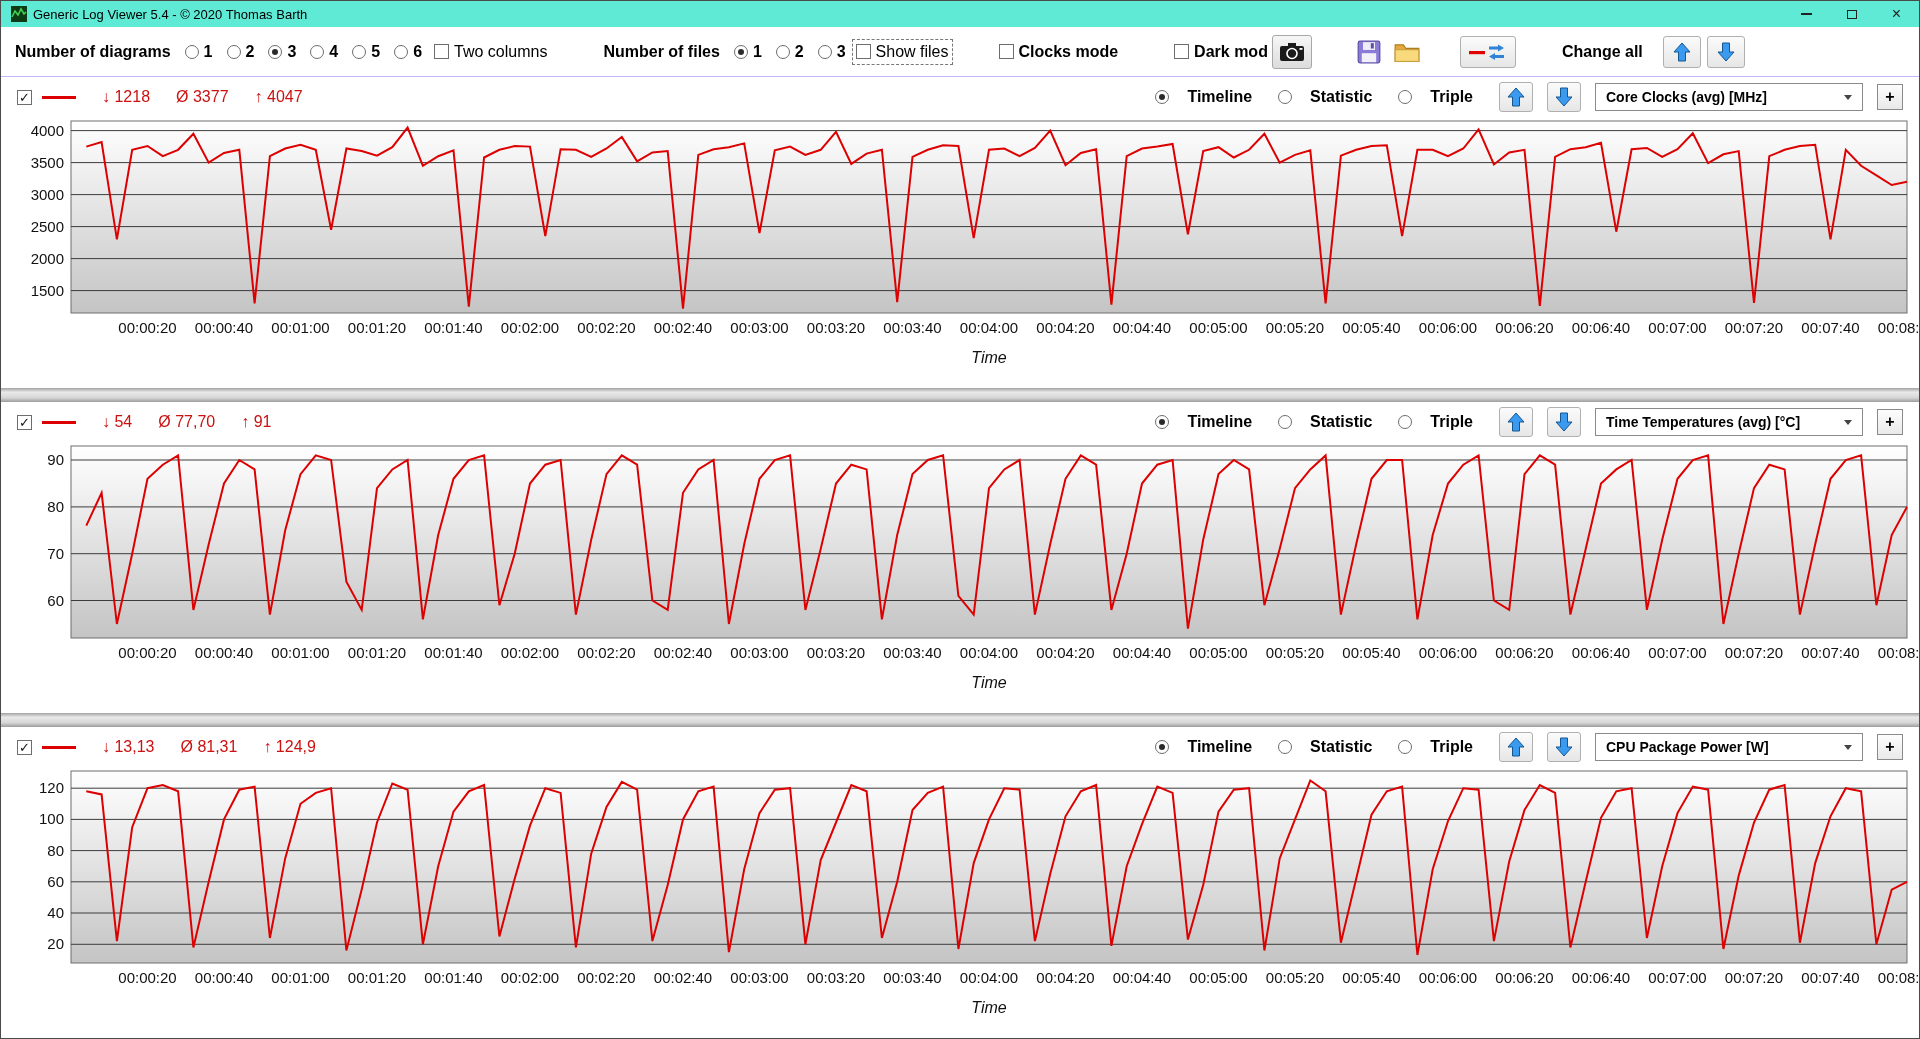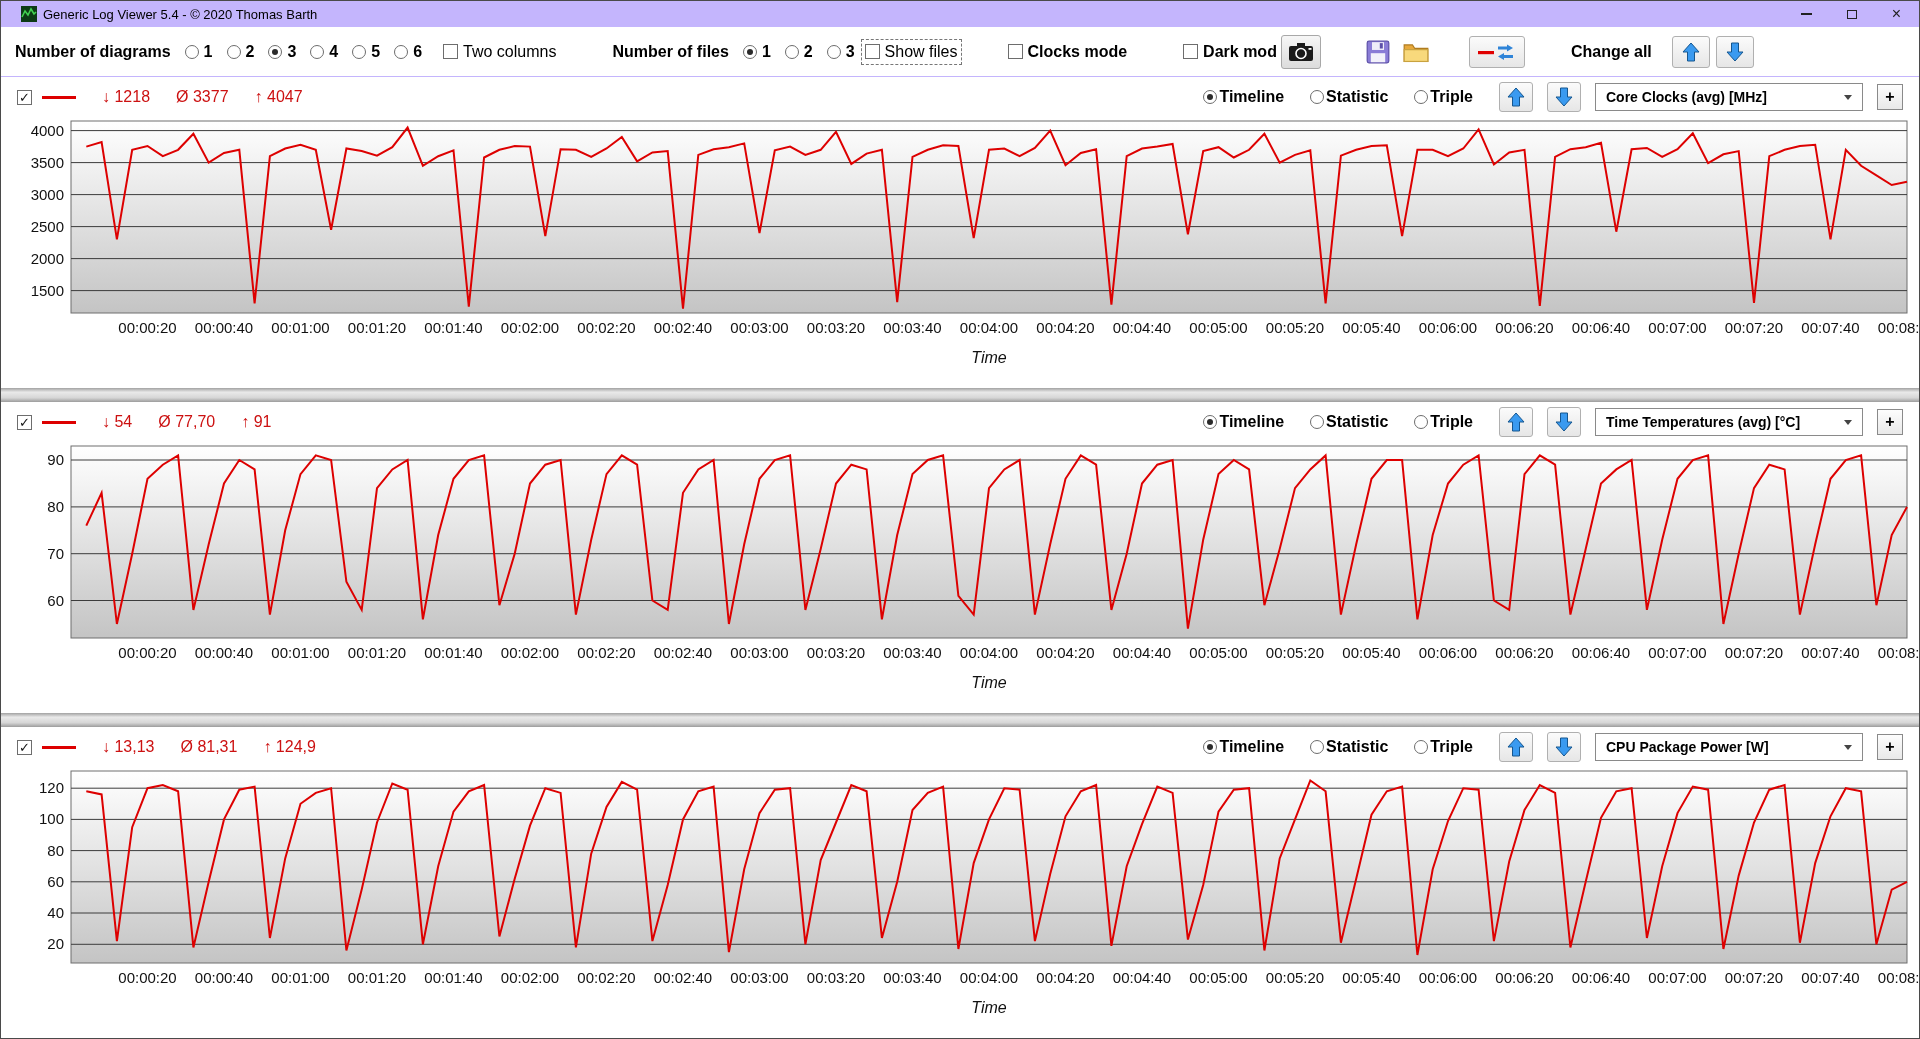--- a/index.html
+++ b/index.html
@@ -2,22 +2,22 @@
 <html><head>
 <meta charset="utf-8">
 <style>
   * { box-sizing: border-box; margin: 0; padding: 0; }
   html,body { width:1920px; height:1039px; overflow:hidden; background:#8b8b8b;
     font-family:"Liberation Sans","DejaVu Sans",sans-serif; }
   .window { width:1920px; height:1039px; background:#ffffff; border:1px solid #4a4a4a;
     display:flex; flex-direction:column; }
 
   
-  .titlebar { height:26px; background:#c4b5fd; display:flex; align-items:center;
-    padding-left:20px; flex:none; }
+  .titlebar { height:26px; background:#5eead4; display:flex; align-items:center;
+    padding-left:10px; flex:none; }
   .titlebar .title { font-size:13px; color:#000; margin-left:6px; }
   .win-controls { margin-left:auto; display:flex; height:100%; }
   .win-btn { width:45px; height:100%; display:flex; align-items:center; justify-content:center;
     cursor:pointer; font-size:16px; color:#222; }
   .glyph-min { display:inline-block; width:11px; border-top:2px solid #222; }
   .glyph-max { display:inline-block; width:10px; height:9px; border:1.5px solid #222; }
 
   
   .toolbar { height:50px; flex:none; display:flex; align-items:center; padding:0 14px;
     border-bottom:1px solid #c4b5fd; }
@@ -36,34 +36,34 @@
   .focus-dashed { outline:1px dashed #777; outline-offset:3px; }
   .tool-btn { display:inline-flex; align-items:center; justify-content:center;
     width:40px; height:34px; background:linear-gradient(#f6f6f6,#dcdcdc);
     border:1px solid #a8a8a8; border-radius:3px; cursor:pointer; }
   .flat-btn { display:inline-flex; align-items:center; justify-content:center;
     width:34px; height:32px; background:transparent; border:none; cursor:pointer; }
   .icon-btn { display:inline-flex; align-items:center; justify-content:center;
     width:34px; height:30px; background:linear-gradient(#fbfbfb,#e6e6e6);
     border:1px solid #b0b0b0; border-radius:3px; cursor:pointer; }
   .arr { width:20px; height:20px; }
-  .ml18{margin-left:21px} .ml36{margin-left:36px} .ml46{margin-left:46px}
+  .ml18{margin-left:12px} .ml36{margin-left:36px} .ml46{margin-left:46px}
   .ml50{margin-left:50px} .ml56{margin-left:56px} .ml10{margin-left:10px}
   .ml6{margin-left:6px} .ml20{margin-left:20px} .ml40{margin-left:40px} .ml4{margin-left:4px}
 
   
   .main { flex:1; display:flex; flex-direction:column; }
   .panel { flex:1; display:flex; flex-direction:column; min-height:0; }
   .panel-divider { height:14px; flex:none;
     background:linear-gradient(180deg,#a2a2a2 0%,#e9e9e9 30%,#d6d6d6 70%,#9c9c9c 100%); }
   .panel-header { height:40px; flex:none; display:flex; align-items:center; padding:0 16px; }
   .swatch { width:34px; height:3px; background:#dd0000; margin-left:10px; }
   .stat { color:#cc1111; font-size:16px; margin-left:26px; white-space:nowrap; }
   .panel-header .right { margin-left:auto; display:flex; align-items:center; gap:14px; }
-  .ropt { display:inline-flex; align-items:center; gap:2px; font-size:16px; font-weight:bold;
+  .ropt { display:inline-flex; align-items:center; gap:18px; font-size:16px; font-weight:bold;
     cursor:pointer; margin-right:12px; white-space:nowrap; }
   .dropdown { width:268px; height:28px; border:1px solid #8a8a8a; background:#fff;
     display:flex; align-items:center; padding:0 10px; font-size:14px; font-weight:bold;
     cursor:pointer; }
   .chev { width:0; height:0; border-left:4px solid transparent; border-right:4px solid transparent;
     border-top:5px solid #444; margin-left:auto; }
   .plus-btn { width:26px; height:26px; border:1px solid #8a8a8a;
     background:linear-gradient(#fdfdfd,#e9e9e9); font-size:16px; font-weight:bold;
     cursor:pointer; display:inline-flex; align-items:center; justify-content:center; }
   svg.chart { display:block; flex:none; }

